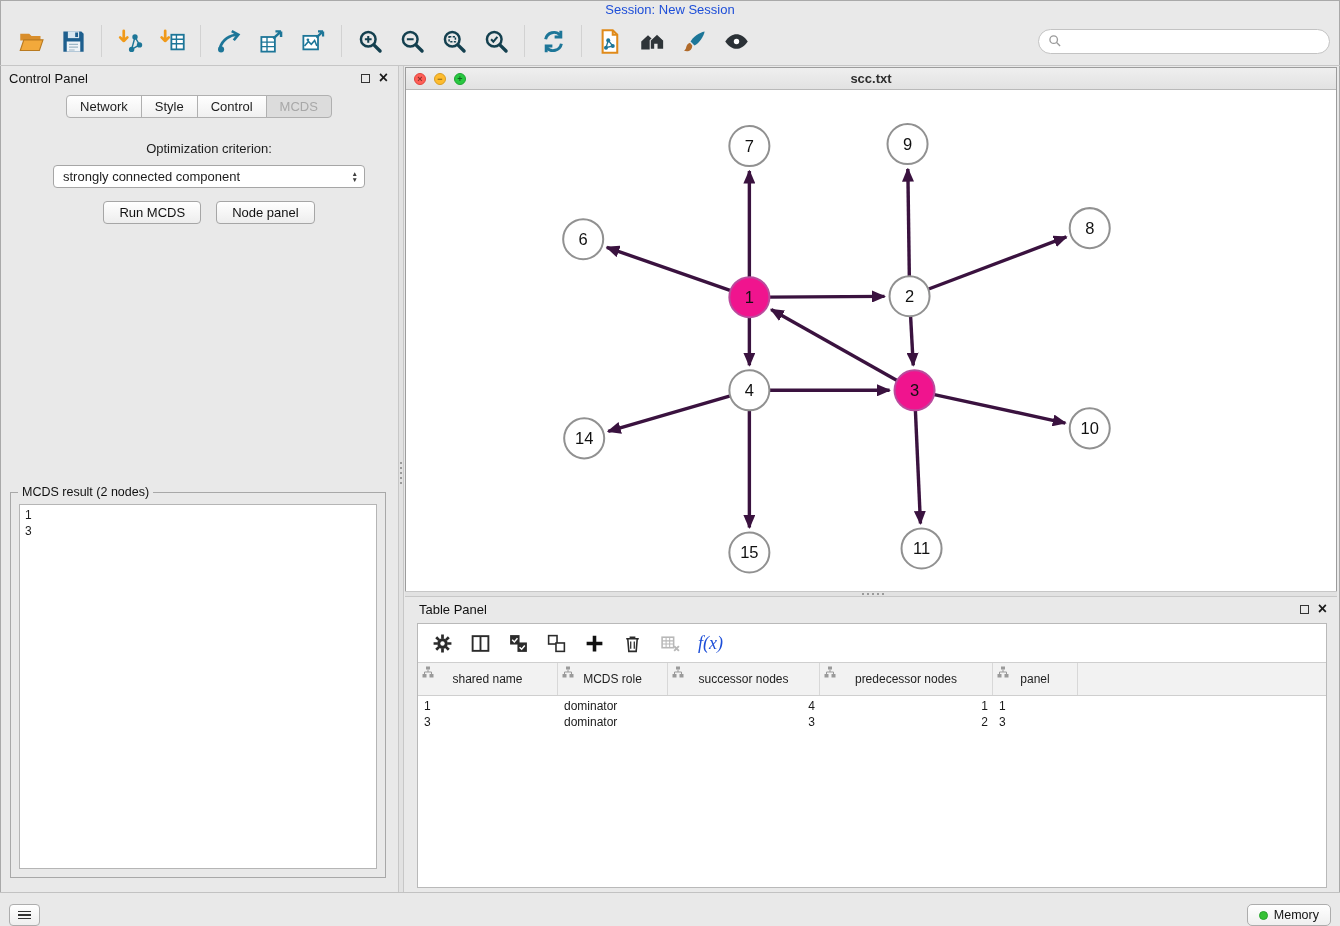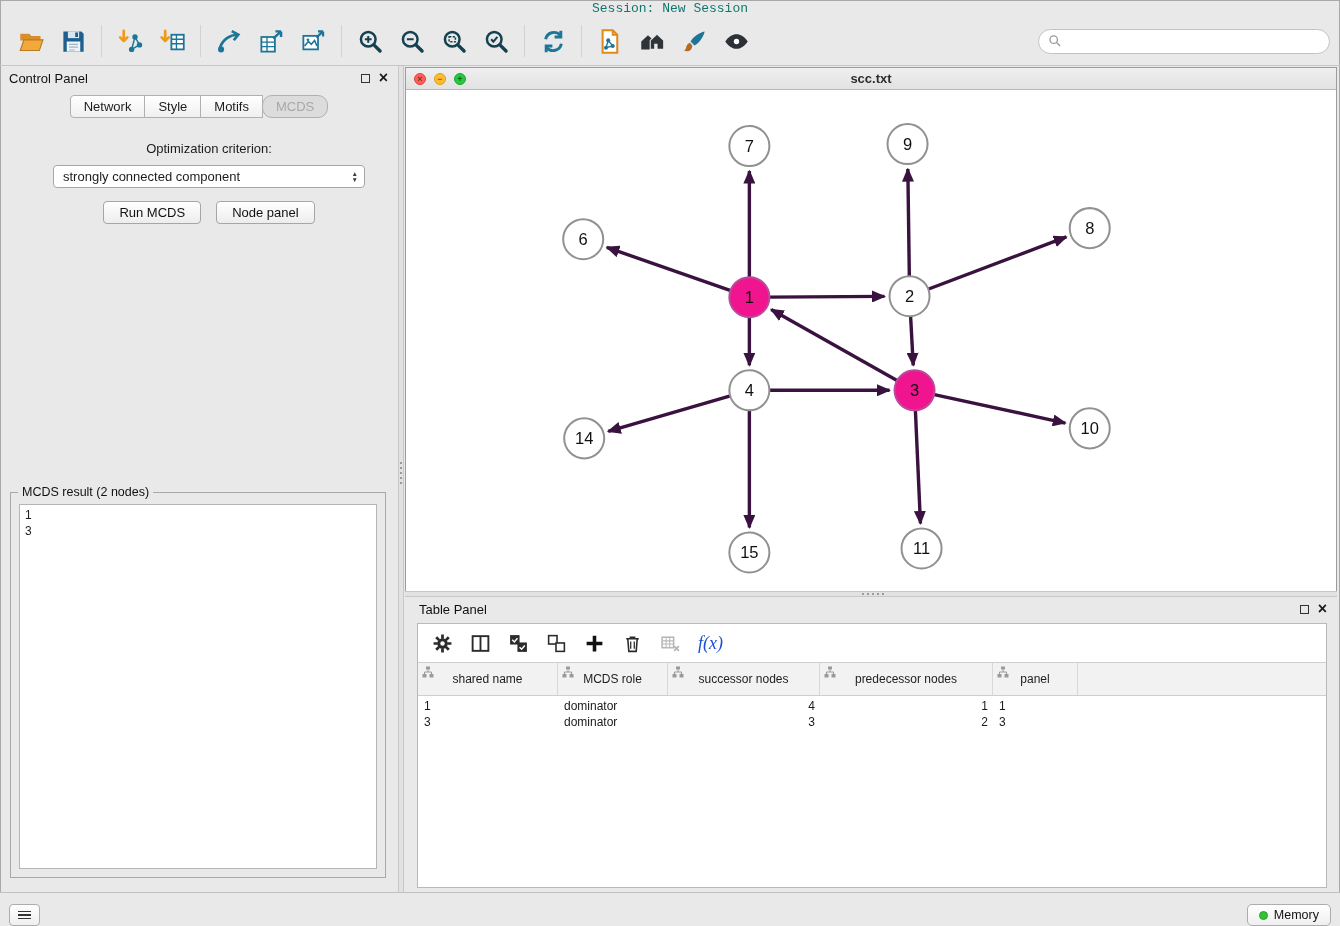--- a/index.html
+++ b/index.html
@@ -5,22 +5,22 @@
   * { margin:0; padding:0; box-sizing:border-box; }
   html,body { width:1340px; height:926px; }
   body {
     font-family:"Liberation Sans","DejaVu Sans",sans-serif;
     background:#e9e9e9; color:#1c1c1c; font-size:13px;
     position:relative; overflow:hidden;
   }
   .app { width:100%; height:100%; display:flex; flex-direction:column; box-shadow:inset 0 0 0 1px #a9a9a9; }
 
   
-  .app-titlebar { height:17px; display:flex; align-items:center; justify-content:center;
-    color:#0f766e; font-size:13px;font-family:Liberation Mono, monospace; }
+  .app-titlebar { height:17px; display:flex; align-items:flex-end; justify-content:center;
+    color:#1d4ed8; font-size:13px; }
 
   
   .toolbar { height:49px; display:flex; align-items:center; padding:0 10px; border-bottom:1px solid #c6c6c6; }
   .toolbar-buttons { display:flex; align-items:center; }
   .tool-btn { width:42px; height:42px; display:flex; align-items:center; justify-content:center; border-radius:4px; cursor:default; }
   .tool-icon svg { width:27px; height:27px; display:block; }
   .tool-sep { width:1px; height:32px; background:#d2d2d2; margin:0 7px; }
   .toolbar-spacer { flex:1; }
   .search-box { width:292px; height:25px; background:#fff; border:1px solid #c3c3c3; border-radius:13px;
     display:flex; align-items:center; padding:0 9px; }
@@ -36,21 +36,21 @@
   .float-btn { width:9px; height:9px; border:1.5px solid #333; display:inline-block; }
   .close-btn { font-size:16px; font-weight:bold; color:#1a1a1a; line-height:10px; }
 
   
   .control-panel { width:398px; flex:none; position:relative; display:flex; flex-direction:column; }
   .seg-tabs { display:flex; justify-content:center; margin-top:5px; flex:none; }
   .seg-tab { padding:3px 13px; font-size:13px; color:#1c1c1c; background:linear-gradient(#ffffff,#f0f0f0);
     border:1px solid #b0b0b0; margin-left:-1px; cursor:default; }
   .seg-tab:first-child { border-radius:4px 0 0 4px; margin-left:0; }
   .seg-tab:last-child { border-radius:0 4px 4px 0; }
-  .seg-tab.active { background:#dcdcdc; color:#a8a8a8;border-radius:10px; }
+  .seg-tab.active { background:#dcdcdc; color:#a8a8a8; }
   .cp-content { flex:none;padding-left:20px; }
   .opt-label { text-align:center; margin-top:23px; font-size:13px; }
   .dropdown { width:312px; height:23px; margin:9px auto 0; background:#fff; border:1px solid #a6a6a6; border-radius:4px;
     display:flex; align-items:center; padding:0 6px 0 9px; font-size:13px; }
   .dropdown .dd-value { flex:1; white-space:nowrap; overflow:hidden; }
   .dd-arrows { display:flex; flex-direction:column; align-items:center; color:#3c3c3c; }
   .dd-arrows i { font-style:normal; font-size:6.5px; line-height:5.5px; }
   .cp-buttons { display:flex; justify-content:center; gap:15px; margin-top:13px; }
   .btn { font-family:inherit; font-size:13px; color:#111; padding:3px 15px; background:linear-gradient(#ffffff,#ededed);
     border:1px solid #a6a6a6; border-radius:4px; cursor:default; }
@@ -303,21 +303,21 @@
       <div class="panel-header">
         <span class="panel-title">Control Panel</span>
         <span class="win-btns">
           <span class="float-btn"></span>
           <span class="close-btn">×</span>
         </span>
       </div>
       <div class="seg-tabs">
           <div class="seg-tab">Network</div>
           <div class="seg-tab">Style</div>
-          <div class="seg-tab">Motifs</div>
+          <div class="seg-tab">Control</div>
           <div class="seg-tab active">MCDS</div>
         </div>
       <div class="cp-content">
         <div class="opt-label">Optimization criterion:</div>
         <div class="dropdown">
           <span class="dd-value">strongly connected component</span>
           <span class="dd-arrows">
               <i>▲</i>
               <i>▼</i>
             </span>

